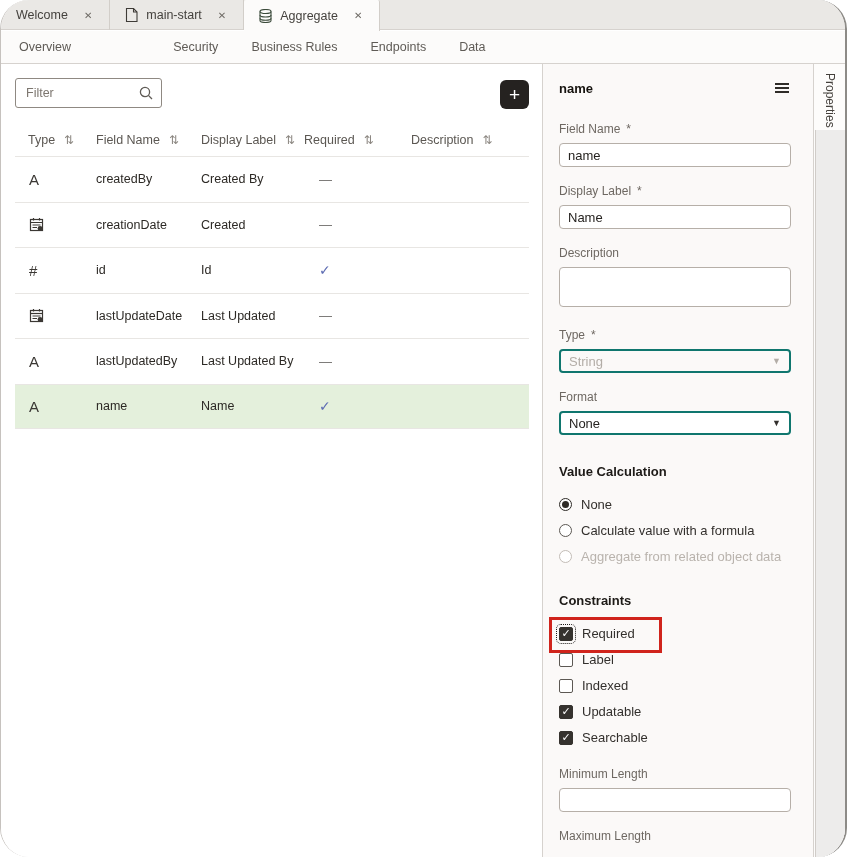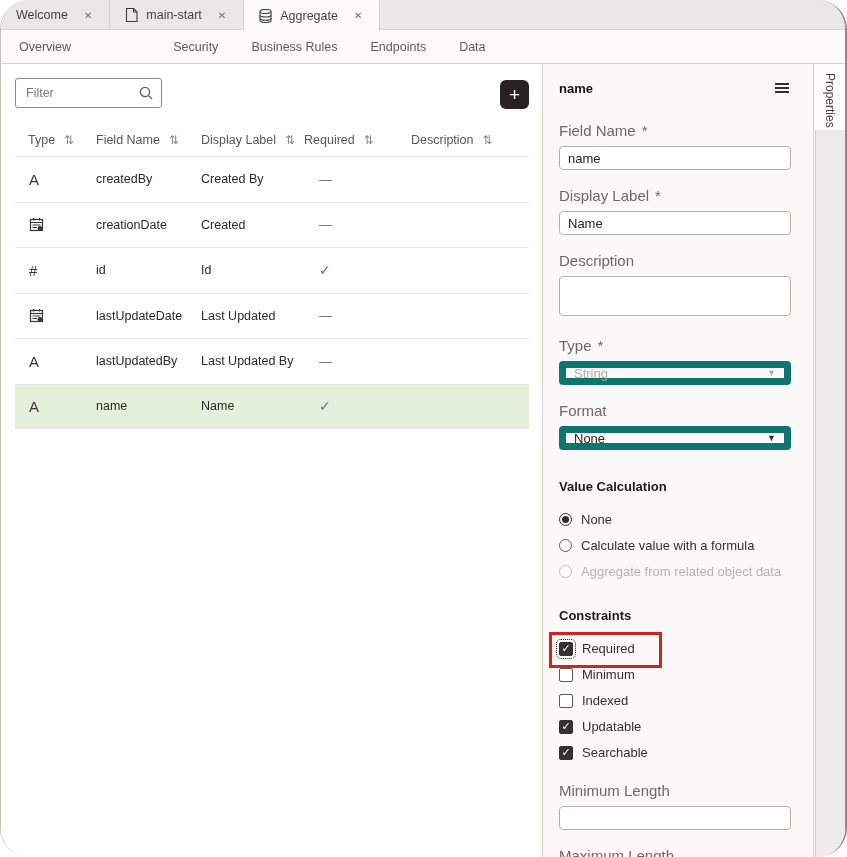--- a/index.html
+++ b/index.html
@@ -54,28 +54,28 @@
   .req-mark.check { color:var(--check_blue); font-size:14px; }
 
   
   .right-panel { position:absolute; top:64px; left:541px; width:271px; bottom:0;
     background:#fbf9f8; border-left:1px solid #d6d2ce; padding:15px 22px 0 16px; overflow:hidden; }
   .pp-header { display:flex; justify-content:space-between; align-items:center; }
   .pp-title { font-size:13px; font-weight:bold; color:#16130f; }
   .menu-icon { cursor:pointer; padding:2px; }
   .menu-icon span { display:block; width:14px; height:2px; background:#2f2c28; margin:2px 0; }
 
-  .flabel { display:block; font-size:15px; color:#6e6862; margin:17px 0 7px; }
+  .flabel { display:block; font-size:12px; color:#6e6862; margin:17px 0 7px; }
   .flabel.first { margin-top:25px; }
   .flabel .ast { margin-left:6px; }
   .tinput { width:100%; height:24px; border:1px solid #b6afa8; border-radius:4px; background:#fff;
     padding:0 8px; font-size:13px; color:#262320; font-family:inherit; outline:none; }
   .tarea { width:100%; height:40px; border:1px solid #b6afa8; border-radius:4px; background:#fff;
     padding:4px 8px; font-size:13px; color:#262320; font-family:inherit; outline:none; resize:none; }
-  .selbox { width:100%; height:24px; border:7px solid #0f766e; border-radius:4px; background:#fff;
+  .selbox { width:100%; height:24px; border:2px solid #0f766e; border-radius:4px; background:#fff;
     padding:0 8px; font-size:13px; color:#262320; display:flex; align-items:center;
     justify-content:space-between; cursor:pointer; }
   .selbox .caret { font-size:9px; color:#33302d; }
   .selbox.disabled { background:#fbf9f8; color:#b3ada7; cursor:default; }
   .selbox.disabled .caret { color:#b3ada7; }
 
   .section-h { font-size:13px; font-weight:bold; color:#1d1a17; margin-top:29px; }
 
   .opt-row { display:flex; align-items:center; gap:9px; margin-top:11px; font-size:13px;
     color:#33302d; position:relative; cursor:pointer; }
@@ -311,21 +311,21 @@
     </div>
 
     <div class="section-h">Constraints</div>
     <div class="opt-row first checked focused">
       <span class="annotation"></span>
       <span class="cbx">✓</span>
       <span>Required</span>
     </div>
     <div class="opt-row">
       <span class="cbx"></span>
-      <span>Minimum</span>
+      <span>Label</span>
     </div>
     <div class="opt-row">
       <span class="cbx"></span>
       <span>Indexed</span>
     </div>
     <div class="opt-row checked">
       <span class="cbx">✓</span>
       <span>Updatable</span>
     </div>
     <div class="opt-row checked">

